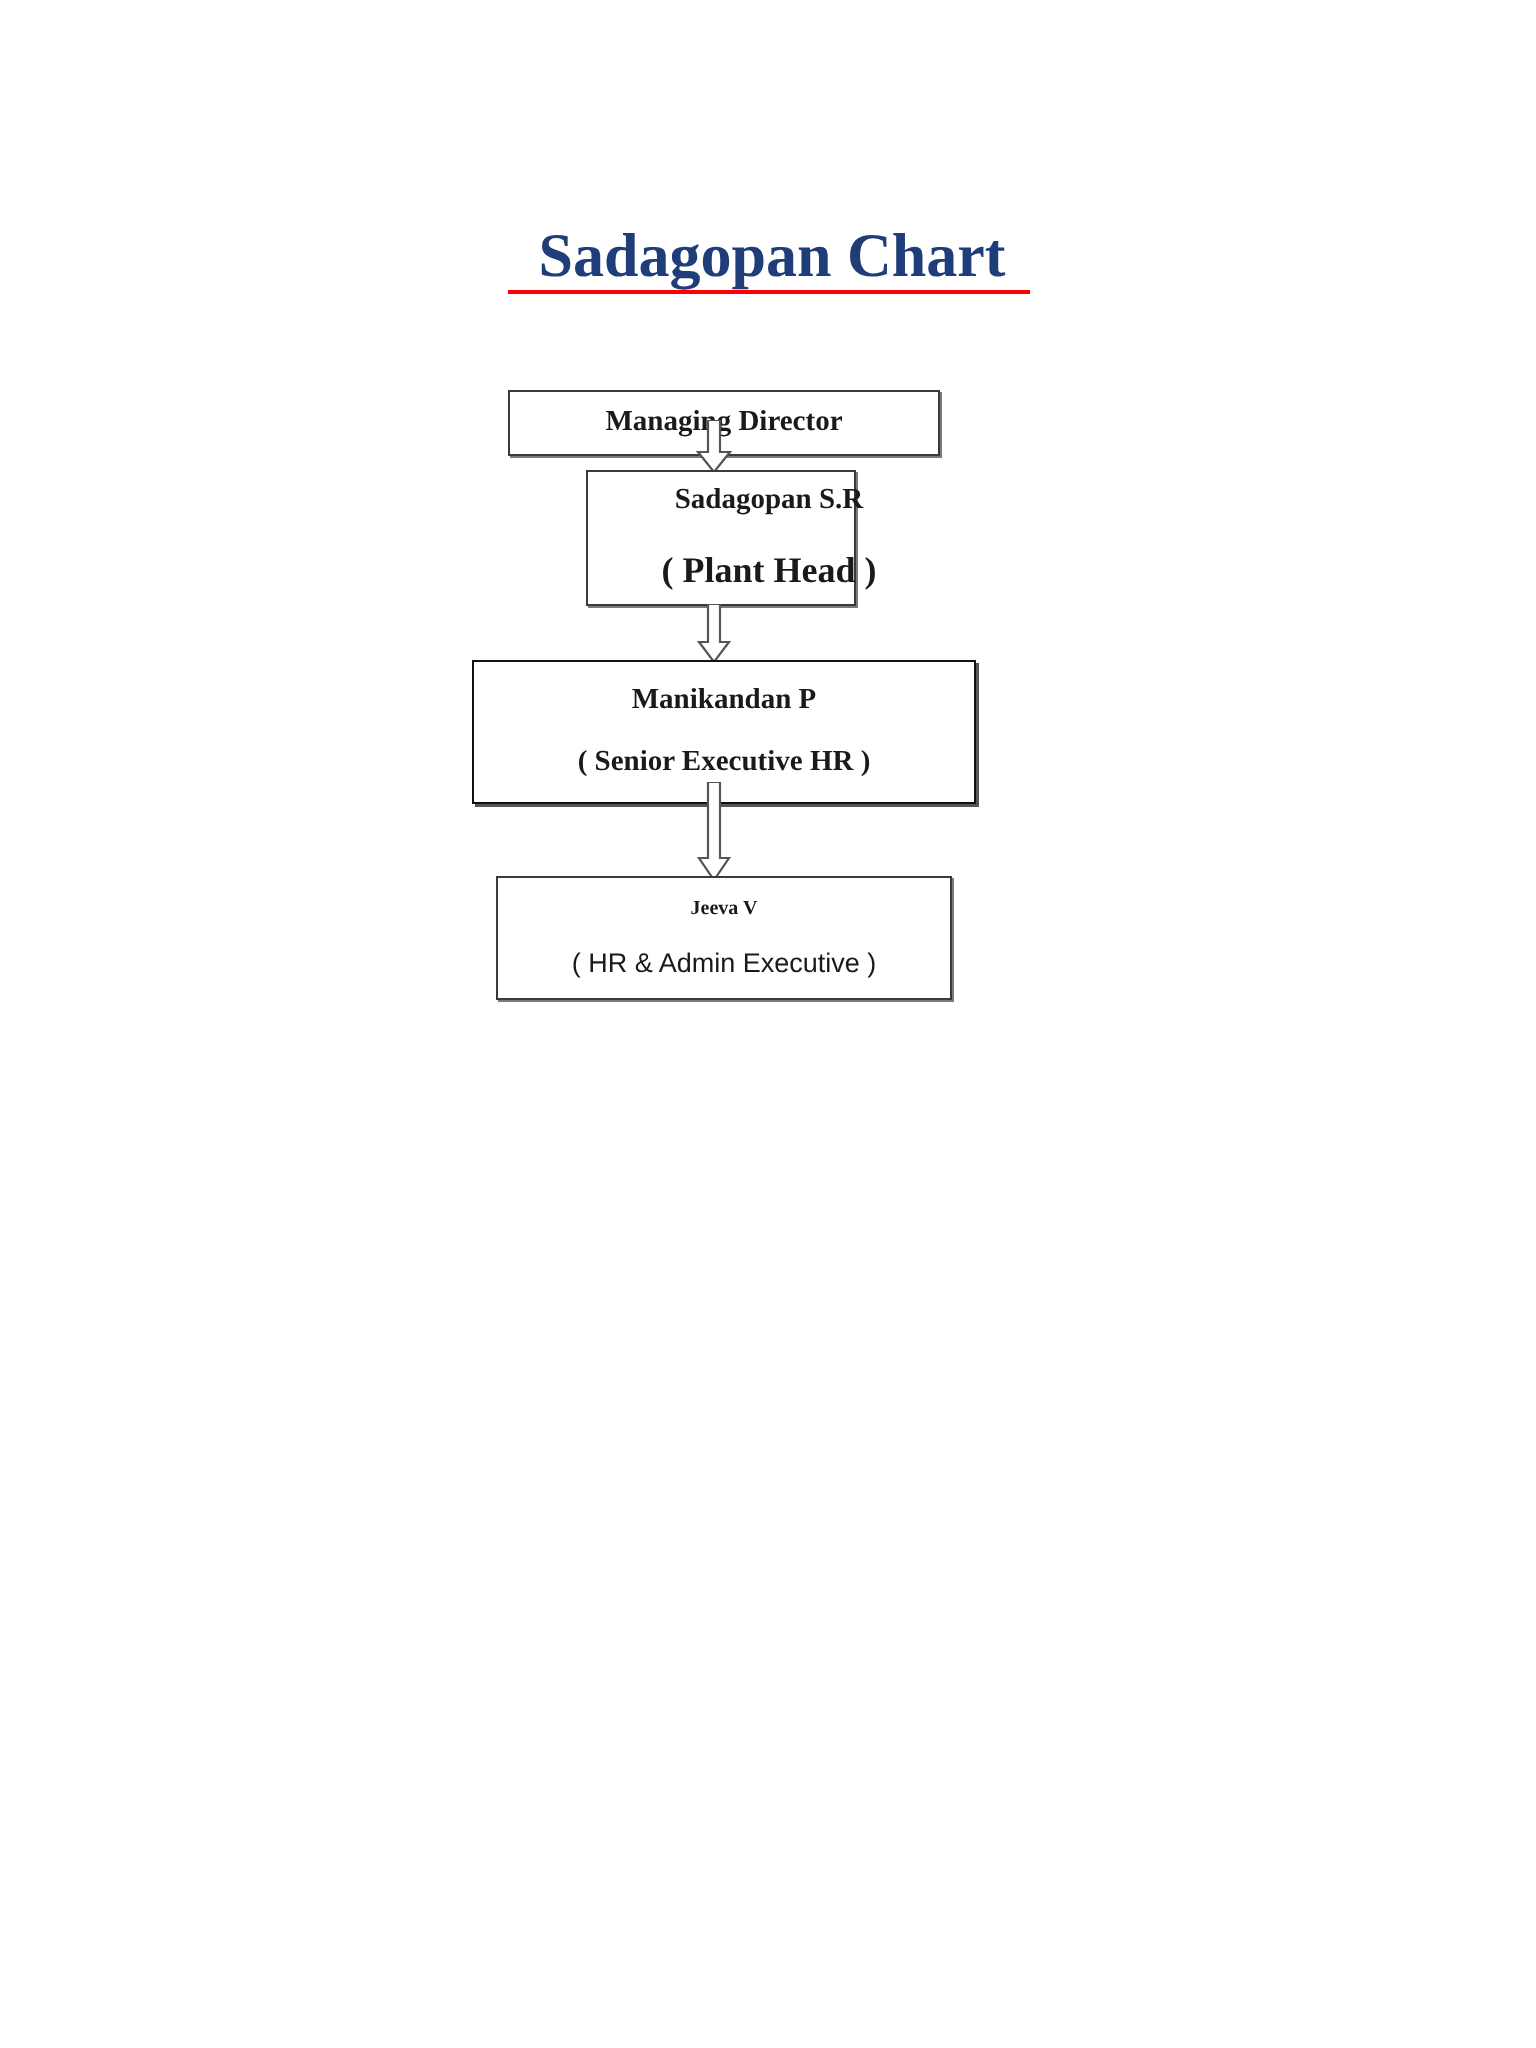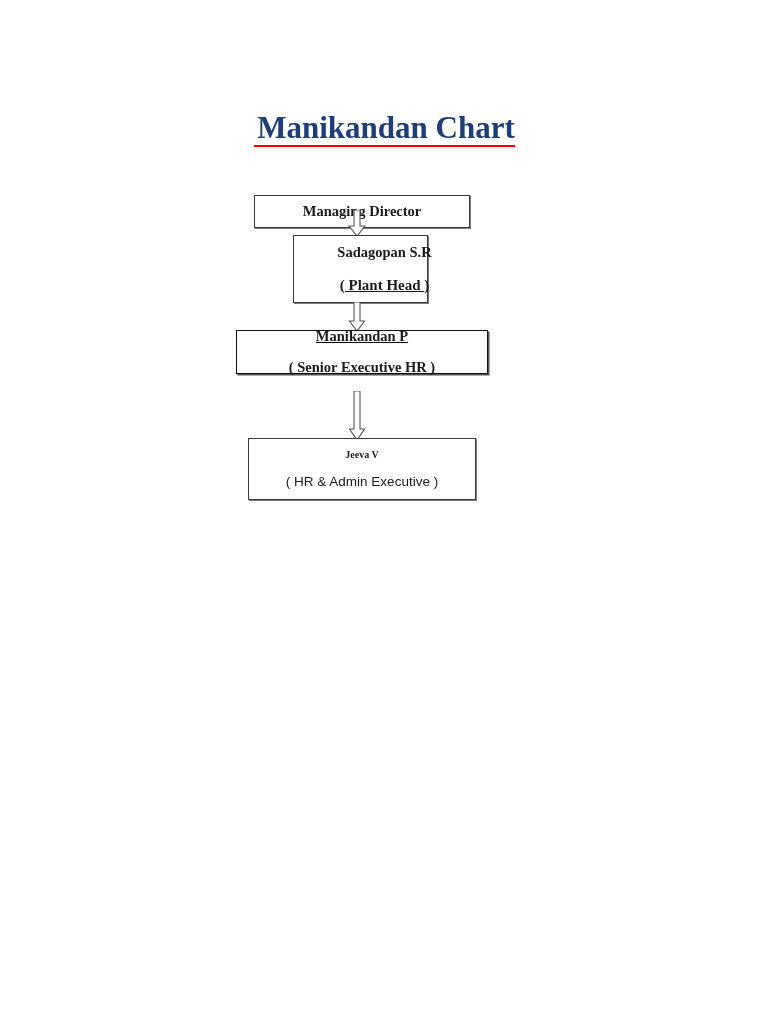--- a/index.html
+++ b/index.html
@@ -78,30 +78,29 @@
   #box-md .line-1 { font-size: 14.5px; }
 
   #box-plant-head {
     left: 293px;
     top: 235px;
     width: 135px;
     height: 68px;
     padding-left: 48px;
   }
   #box-plant-head .line-1 { font-size: 14.5px; margin-bottom: 16px; }
-  #box-plant-head .line-2 { font-size: 15px; text-decoration: underline; }
+  #box-plant-head .line-2 { font-size: 18px; }
 
   #box-sr-exec-hr {
     left: 236px;
     top: 330px;
     width: 252px;
-    height: 44px;
+    height: 72px;
     border-color: #111111;
     box-shadow: 1.5px 1.5px 0 0 #555;
-    text-decoration: underline;
   }
   #box-sr-exec-hr .line-1 { font-size: 14.5px; margin-bottom: 14px; }
   #box-sr-exec-hr .line-2 { font-size: 14.5px; }
 
   #box-hr-admin-exec {
     left: 248px;
     top: 438px;
     width: 228px;
     height: 62px;
   }
@@ -117,21 +116,21 @@
   .connector {
     position: absolute;
   }
   .connector svg { display: block; }
 </style>
 </head>
 <body>
 
 <div class="page">
 
-  <div class="chart-title">Manikandan Chart</div>
+  <div class="chart-title">Sadagopan Chart</div>
   <div class="title-underline"></div>
 
   <div class="org-box" id="box-md">
     <div class="line line-1">Managing Director</div>
   </div>
 
   <div class="connector" id="connector-1" style="left:347px; top:210px;">
     <svg width="20" height="27" viewBox="0 0 20 27">
       <path d="M7 0 L13 0 L13 16 L18 16 L10 26 L2 16 L7 16 Z" fill="#ffffff" stroke="#555555" stroke-width="1.1"></path>
     </svg>

